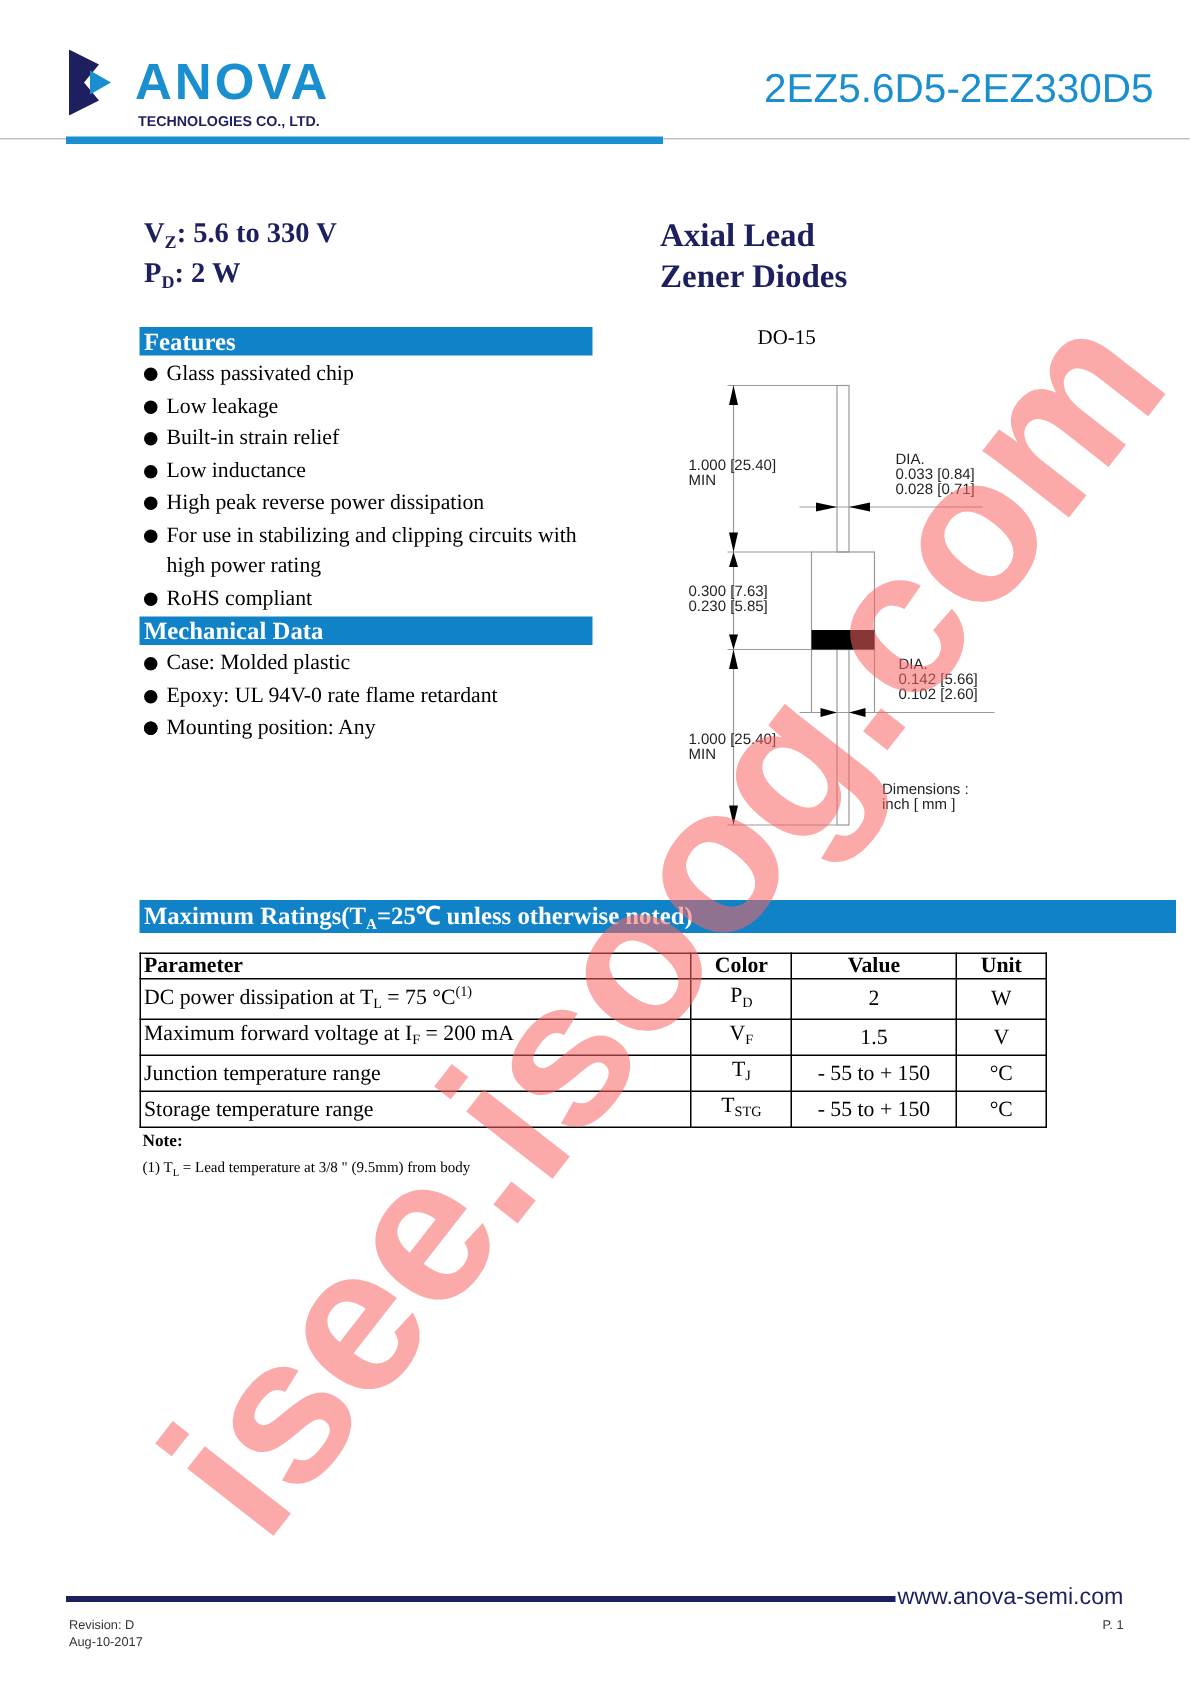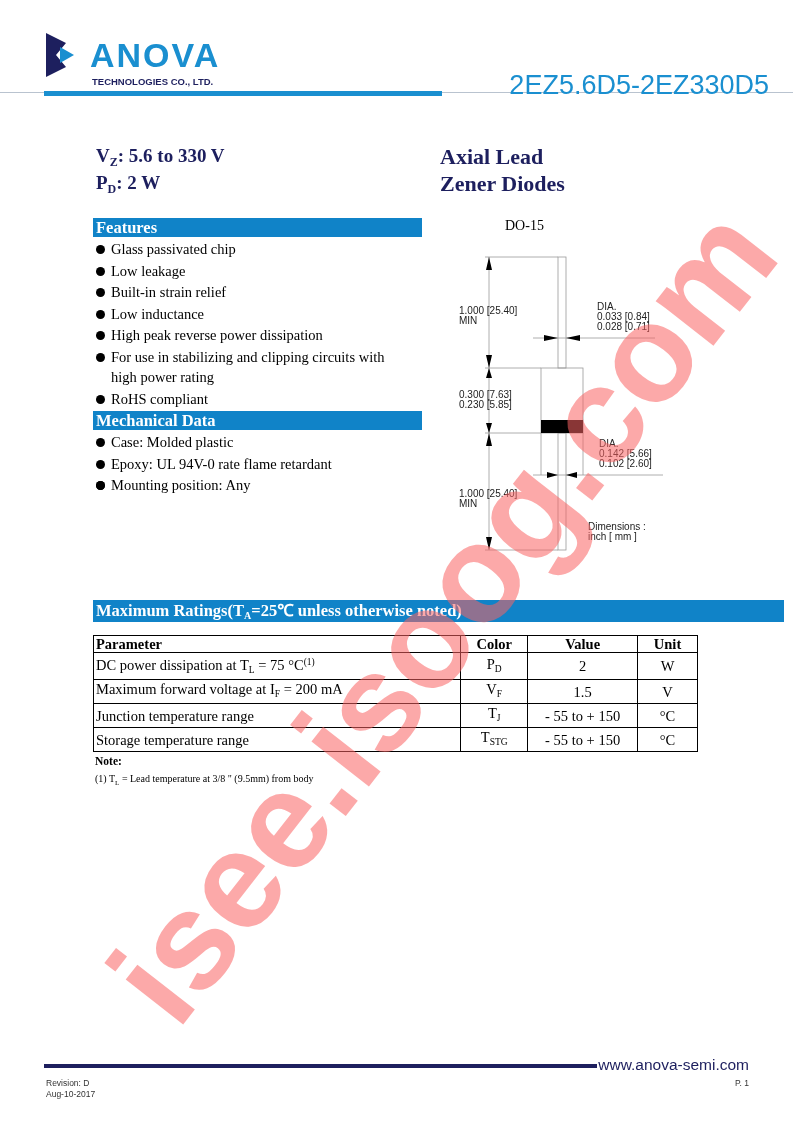--- a/index.html
+++ b/index.html
@@ -5,30 +5,30 @@
   html, body { margin: 0; padding: 0; background: #ffffff; }
   body { width: 793px; height: 1122px; position: relative; overflow: hidden; font-family: "Liberation Serif", serif; color: #000; }
   .abs { position: absolute; }
 
   
   .logo-mark { left: 46px; top: 33px; width: 28px; height: 44px; }
   .logo-word { left: 90px; top: 38px; font-family: "Liberation Sans", sans-serif; font-weight: bold; font-size: 34px; color: #1a8fd0; letter-spacing: 2px; line-height: 34px; }
   .logo-sub { left: 92px; top: 76px; font-family: "Liberation Sans", sans-serif; font-weight: bold; font-size: 9.5px; color: #1d1f5e; }
   .hdr-thin { left: 0; top: 92px; width: 793px; height: 1px; background: #b9c3cf; }
   .hdr-bar { left: 44px; top: 91px; width: 398px; height: 5px; background: #1a8fd0; }
-  .part-title { right: 24px; top: 70px; font-family: "Liberation Sans", sans-serif; font-size: 27px; color: #1a8fd0; line-height: 30px; }
+  .part-title { right: 24px; top: 44px; font-family: "Liberation Sans", sans-serif; font-size: 27px; color: #1a8fd0; line-height: 30px; }
 
   
   .spec { left: 96px; font-weight: bold; font-size: 19px; color: #1d1f5e; line-height: 22px; }
   .spec sub { font-size: 12px; vertical-align: -4px; }
   .prod-title { left: 440px; width: 230px; top: 143px; text-align: left; font-weight: bold; font-size: 22px; line-height: 27px; color: #1d1f5e; }
   .pkg { left: 505px; width: 100px; top: 218px; text-align: left; font-size: 14px; }
 
   
-  .sec-bar { left: 93px; width: 329px; height: 19px; background: #1083c8; color: #fff; font-weight: bold; font-size: 16.5px; line-height: 19px; padding-left: 3px; box-sizing: border-box; }
+  .sec-bar { left: 93px; width: 302px; height: 19px; background: #1083c8; color: #fff; font-weight: bold; font-size: 16.5px; line-height: 19px; padding-left: 3px; box-sizing: border-box; }
   .list { left: 96px; width: 300px; margin: 0; padding: 0; list-style: none; font-size: 14.5px; }
   .list li { position: relative; padding-left: 15px; line-height: 20px; margin-bottom: 1.6px; }
   .list li .bullet { position: absolute; left: 0; top: 6px; width: 9px; height: 9px; border-radius: 50%; background: #000; }
 
   
   .diag { left: 455px; top: 250px; width: 240px; height: 310px; }
   .dim { font-family: "Liberation Sans", sans-serif; font-size: 10px; line-height: 10px; color: #222; }
 
   
   .rat-bar { left: 93px; top: 600px; width: 691px; height: 22px; background: #1083c8; color: #fff; font-weight: bold; font-size: 16.5px; line-height: 22px; padding-left: 3px; box-sizing: border-box; }

